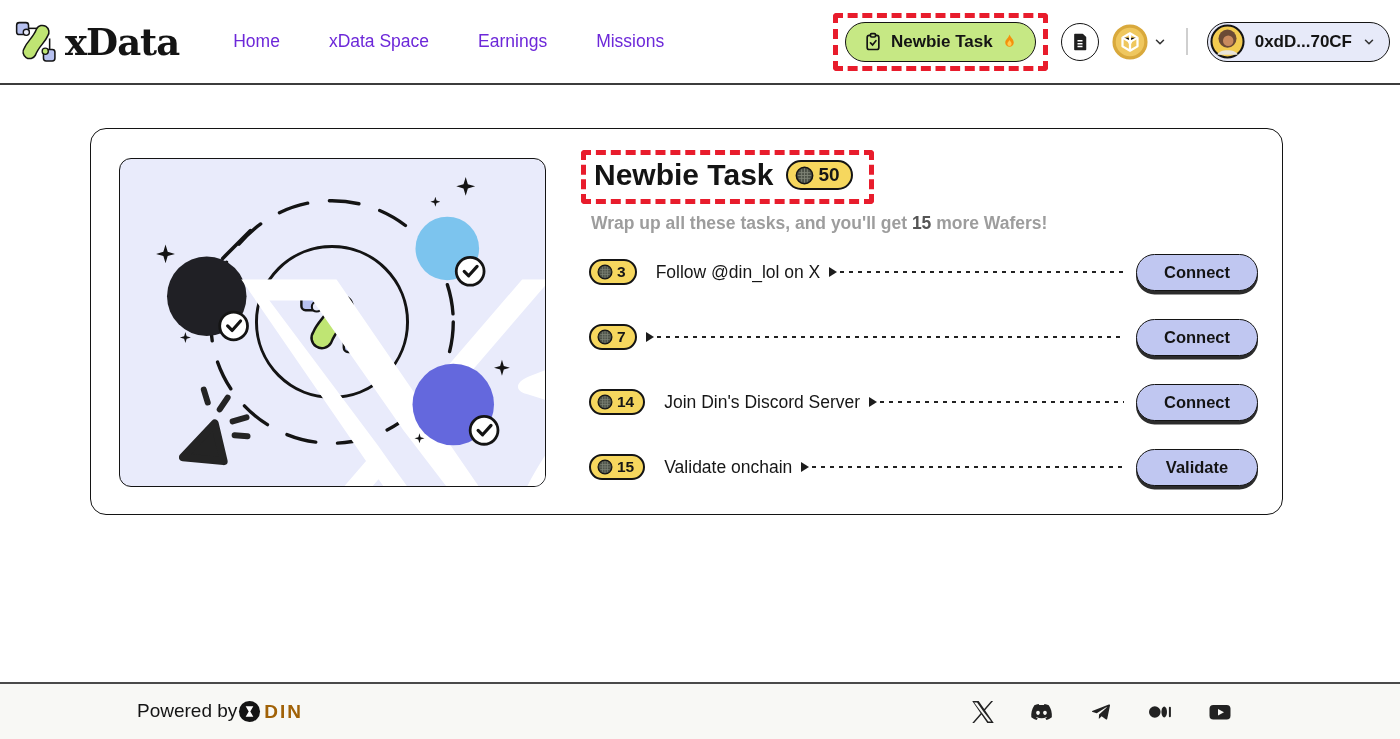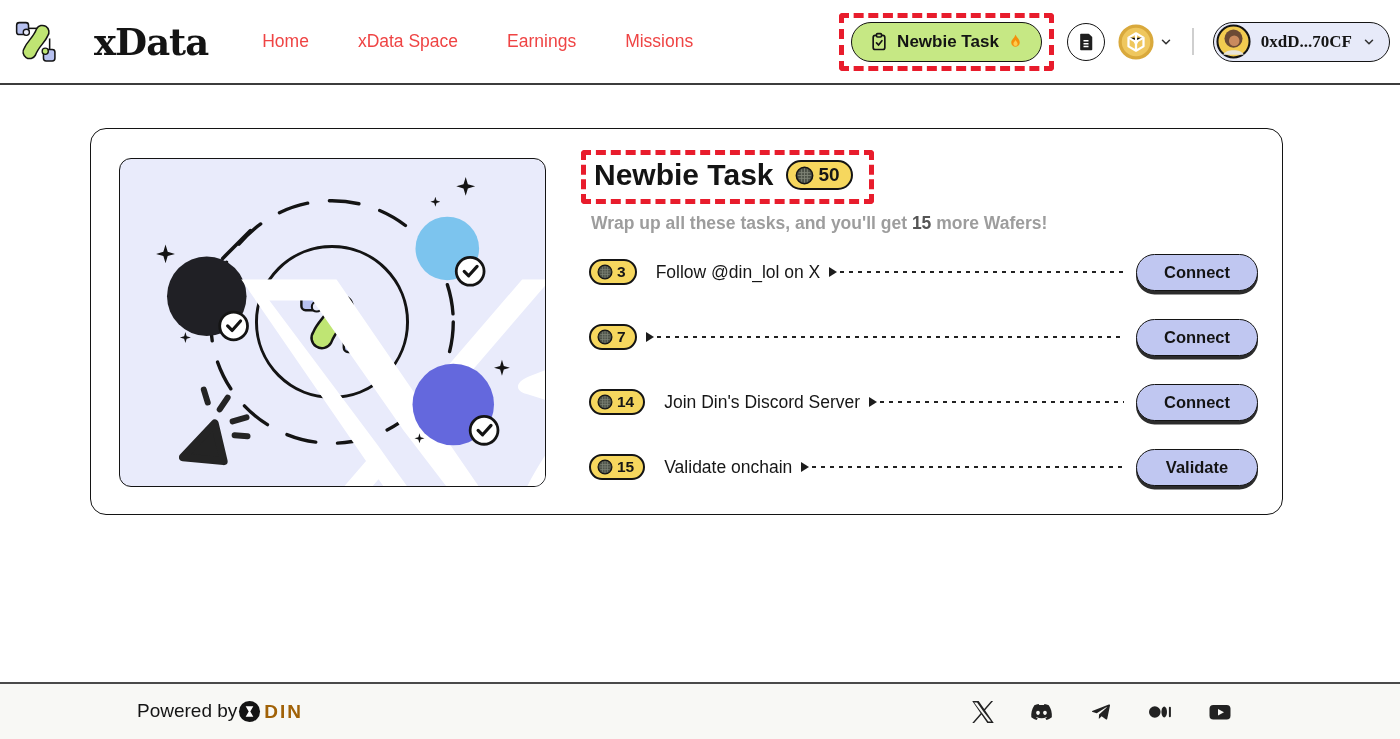--- a/index.html
+++ b/index.html
@@ -5,37 +5,37 @@
   * { margin:0; padding:0; box-sizing:border-box; }
   html,body { width:1400px; height:739px; overflow:hidden; }
   body { font-family:"Liberation Sans", sans-serif; background:#ffffff; color:#161616; position:relative; }
   .page { position:relative; width:1400px; height:739px; background:#fff; }
 
   
   .topbar { position:absolute; top:0; left:0; width:100%; height:85px;
             display:flex; align-items:center; padding:0 10px 0 14px;
             background:#fff; border-bottom:2px solid #3c3c3c; }
   .logo { display:flex; align-items:center; gap:7px; cursor:pointer; }
-  .logo-word { font-family:"DejaVu Serif", serif; font-weight:900; font-size:37px; letter-spacing:-1px; color:#141414;margin-left:29px; }
+  .logo-word { font-family:"DejaVu Serif", serif; font-weight:900; font-size:37px; letter-spacing:-1px; color:#141414; }
   .main-nav { display:flex; gap:49px; margin-left:54px; }
-  .nav-item { font-size:17.5px; font-weight:500; color:#ef4444; text-decoration:none; cursor:pointer; }
+  .nav-item { font-size:17.5px; font-weight:500; color:#6d28d9; text-decoration:none; cursor:pointer; }
 
   .topbar-right { margin-left:auto; display:flex; align-items:center; gap:13px; }
   .annotation { border:5px dashed #e81c2c; border-radius:4px; }
   .newbie-annotation { padding:4px 7px; }
   .newbie-btn { display:flex; align-items:center; gap:8px; height:40px; padding:0 17px;
                 background:#c6e884; border:1.7px solid #141414; border-radius:999px;
                 font-size:17px; font-weight:600; color:#141414; cursor:pointer; font-family:inherit; }
   .doc-btn { width:38px; height:38px; border-radius:50%; background:#fff; border:1.9px solid #141414;
              display:flex; align-items:center; justify-content:center; cursor:pointer; }
   .coin-group { display:flex; align-items:center; gap:5px; cursor:pointer; background:none; border:none; }
   .v-divider { width:2px; height:27px; background:#cfcfcf; margin:0 6px; }
   .wallet-btn { display:flex; align-items:center; gap:10px; height:40px; padding:2px 13px 2px 2px;
                 background:#e7eaf9; border:1.8px solid #141414; border-radius:999px;
-                font-size:17px; font-weight:600; color:#141414; cursor:pointer; font-family:Liberation Serif, serif; }
+                font-size:17px; font-weight:600; color:#141414; cursor:pointer; font-family:Liberation Sans, sans-serif; }
 
   
   .card { position:absolute; left:90px; top:128px; width:1193px; height:387px;
           background:#fff; border:1.7px solid #141414; border-radius:16px; }
   .illus-box { position:absolute; left:28px; top:29px; width:427px; height:329px;
                background:#e9ebfb; border:1.9px solid #141414; border-radius:12px; overflow:hidden; }
   .illus-box svg { display:block; width:100%; height:100%; }
 
   .content { position:absolute; left:498px; top:21px; width:669px; }
   .title-annotation { display:inline-flex; align-items:center; gap:12px;

